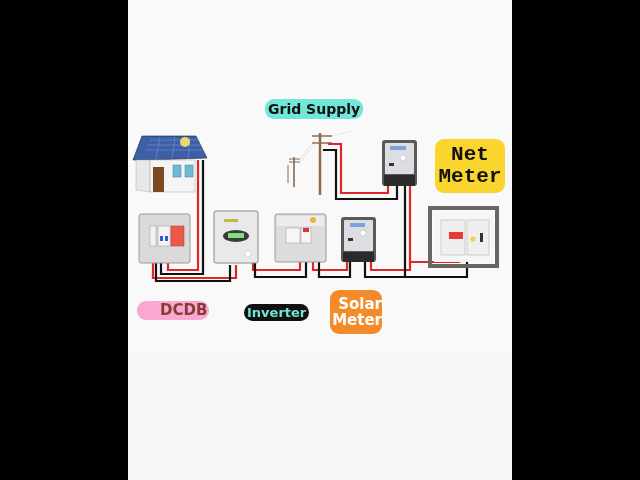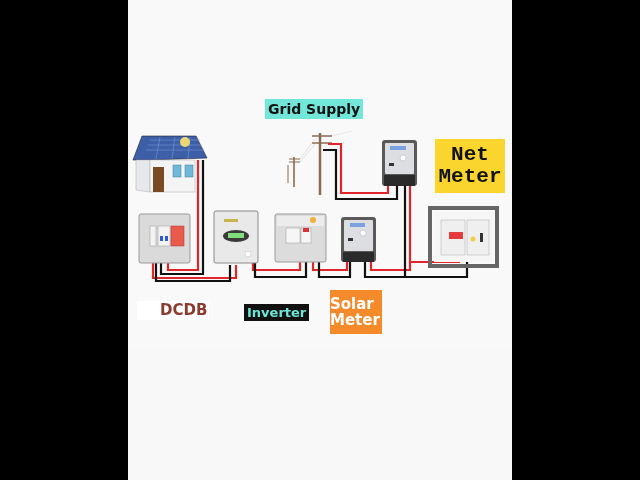--- a/index.html
+++ b/index.html
@@ -1,25 +1,25 @@
 <!DOCTYPE html>
 <html><head>
   <meta charset="utf-8">
   <style>
     html, body { margin:0; padding:0; }
     body { width:640px; height:480px; background:#000; position:relative; overflow:hidden; font-family:"DejaVu Sans", sans-serif; }
     .panel { position:absolute; left:128px; top:0; width:384px; height:480px; background:#f9f9f9; }
     .band { position:absolute; left:0; top:350px; width:384px; height:130px; background:#f8f8f8; }
     svg.diagram { position:absolute; left:0; top:0; width:640px; height:480px; }
-    .label { position:absolute; font-family:"DejaVu Sans", sans-serif; font-weight:bold; line-height:1; white-space:nowrap; }
+    .label { position:absolute; font-family:"DejaVu Sans", sans-serif; font-weight:bold; line-height:1; white-space:nowrap;border-radius:9px; }
     .lbl-grid { left:265px; top:99px; padding:3px 3px; font-size:14px; color:#111; }
     .lbl-net { left:435px; top:139px; width:70px; height:54px; font-size:21px; color:#111; text-align:center; display:flex; flex-direction:column; justify-content:center; line-height:1.05;font-family:Liberation Mono, monospace; }
     .lbl-dcdb { left:137px; top:301px; padding:2px 2px; font-size:15px; color:#8a3b2e; }
     .lbl-inv { left:208px; top:304px; padding:2px 3px; font-size:13px; color:#6ee6d6;margin-left:36px; }
-    .lbl-solar { left:330px; top:290px; width:52px; height:44px; font-size:15px; color:#fff; text-align:left; display:flex; flex-direction:column; justify-content:center; line-height:1.1; }
+    .lbl-solar { left:330px; top:290px; width:52px; height:44px; font-size:15px; color:#fff; text-align:right; display:flex; flex-direction:column; justify-content:center; line-height:1.1; }
   </style>
 </head>
 <body>
 
 <div class="panel">
   <div class="band"></div>
 </div>
 
 <svg class="diagram" viewBox="0 0 640 480">
 
@@ -126,21 +126,21 @@
   </g>
 </svg>
 
 <div class="label lbl-grid" style="background:#72e6d8;">
   <span>Grid Supply</span>
 </div>
 <div class="label lbl-net" style="background:#f9d52e;">
   <span>Net</span>
   <span>Meter</span>
 </div>
-<div class="label lbl-dcdb" style="background:#ffffff;padding-left:23px;">
+<div class="label lbl-dcdb" style="background:#f9a8d4;padding-left:23px;">
   <span>DCDB</span>
 </div>
 <div class="label lbl-inv" style="background:#111111;">
   <span>Inverter</span>
 </div>
 <div class="label lbl-solar" style="background:#f58a2a;">
   <span>Solar</span>
   <span>Meter</span>
 </div>
 

